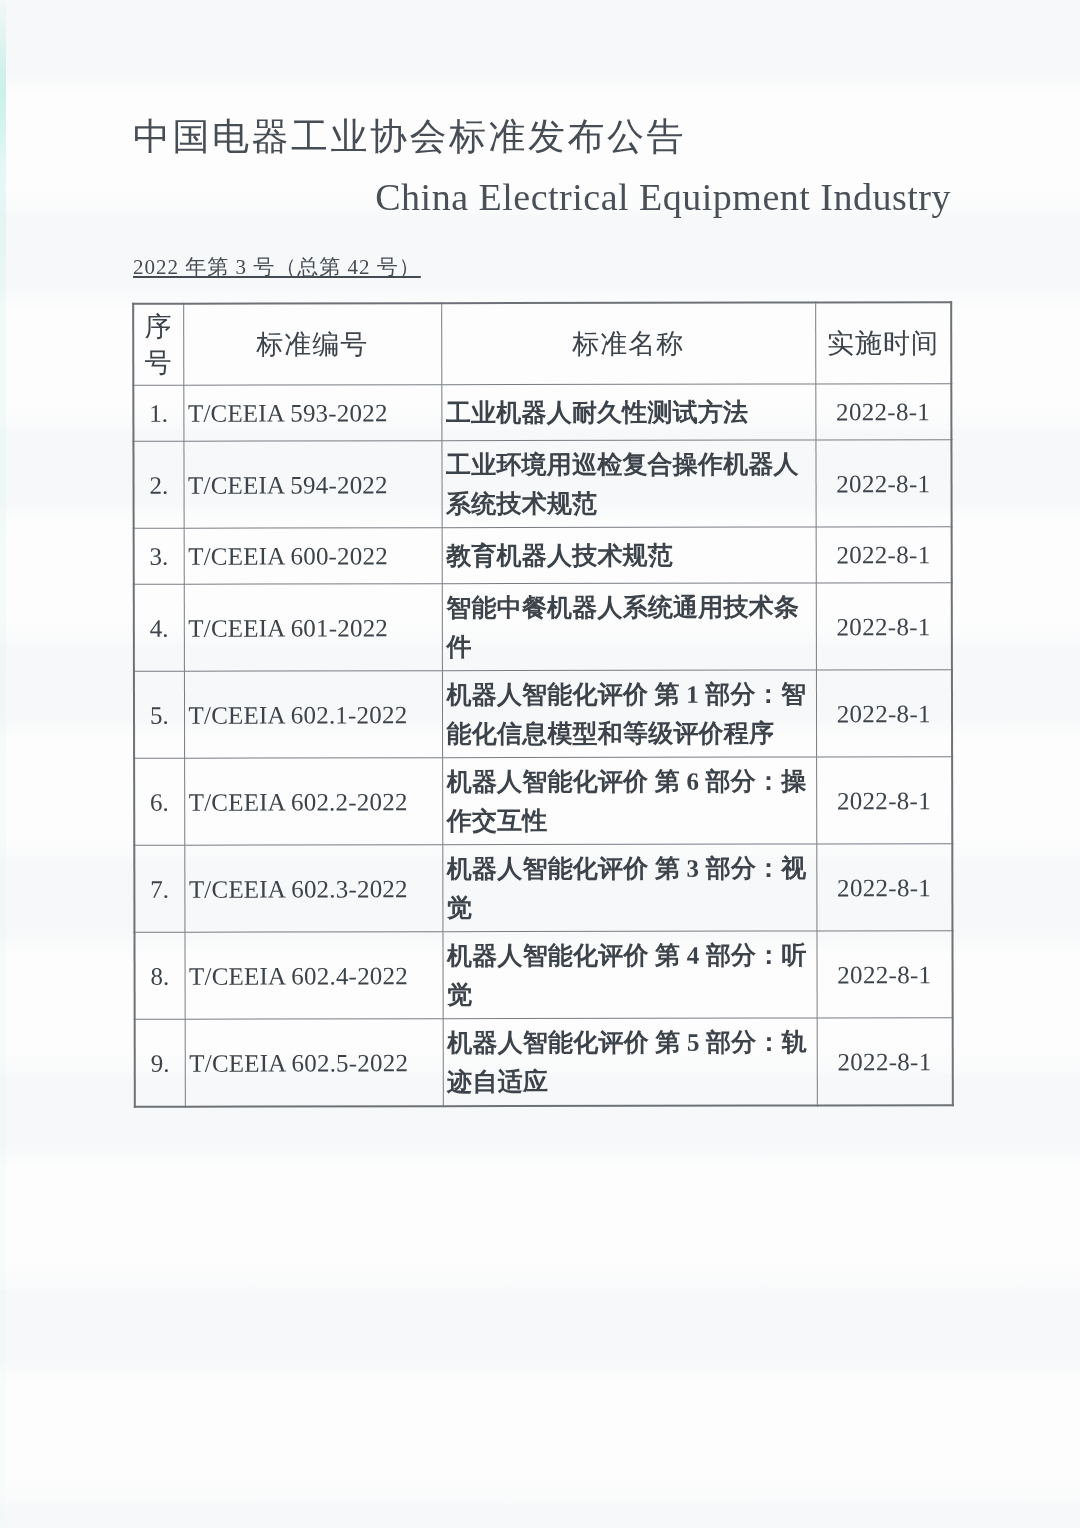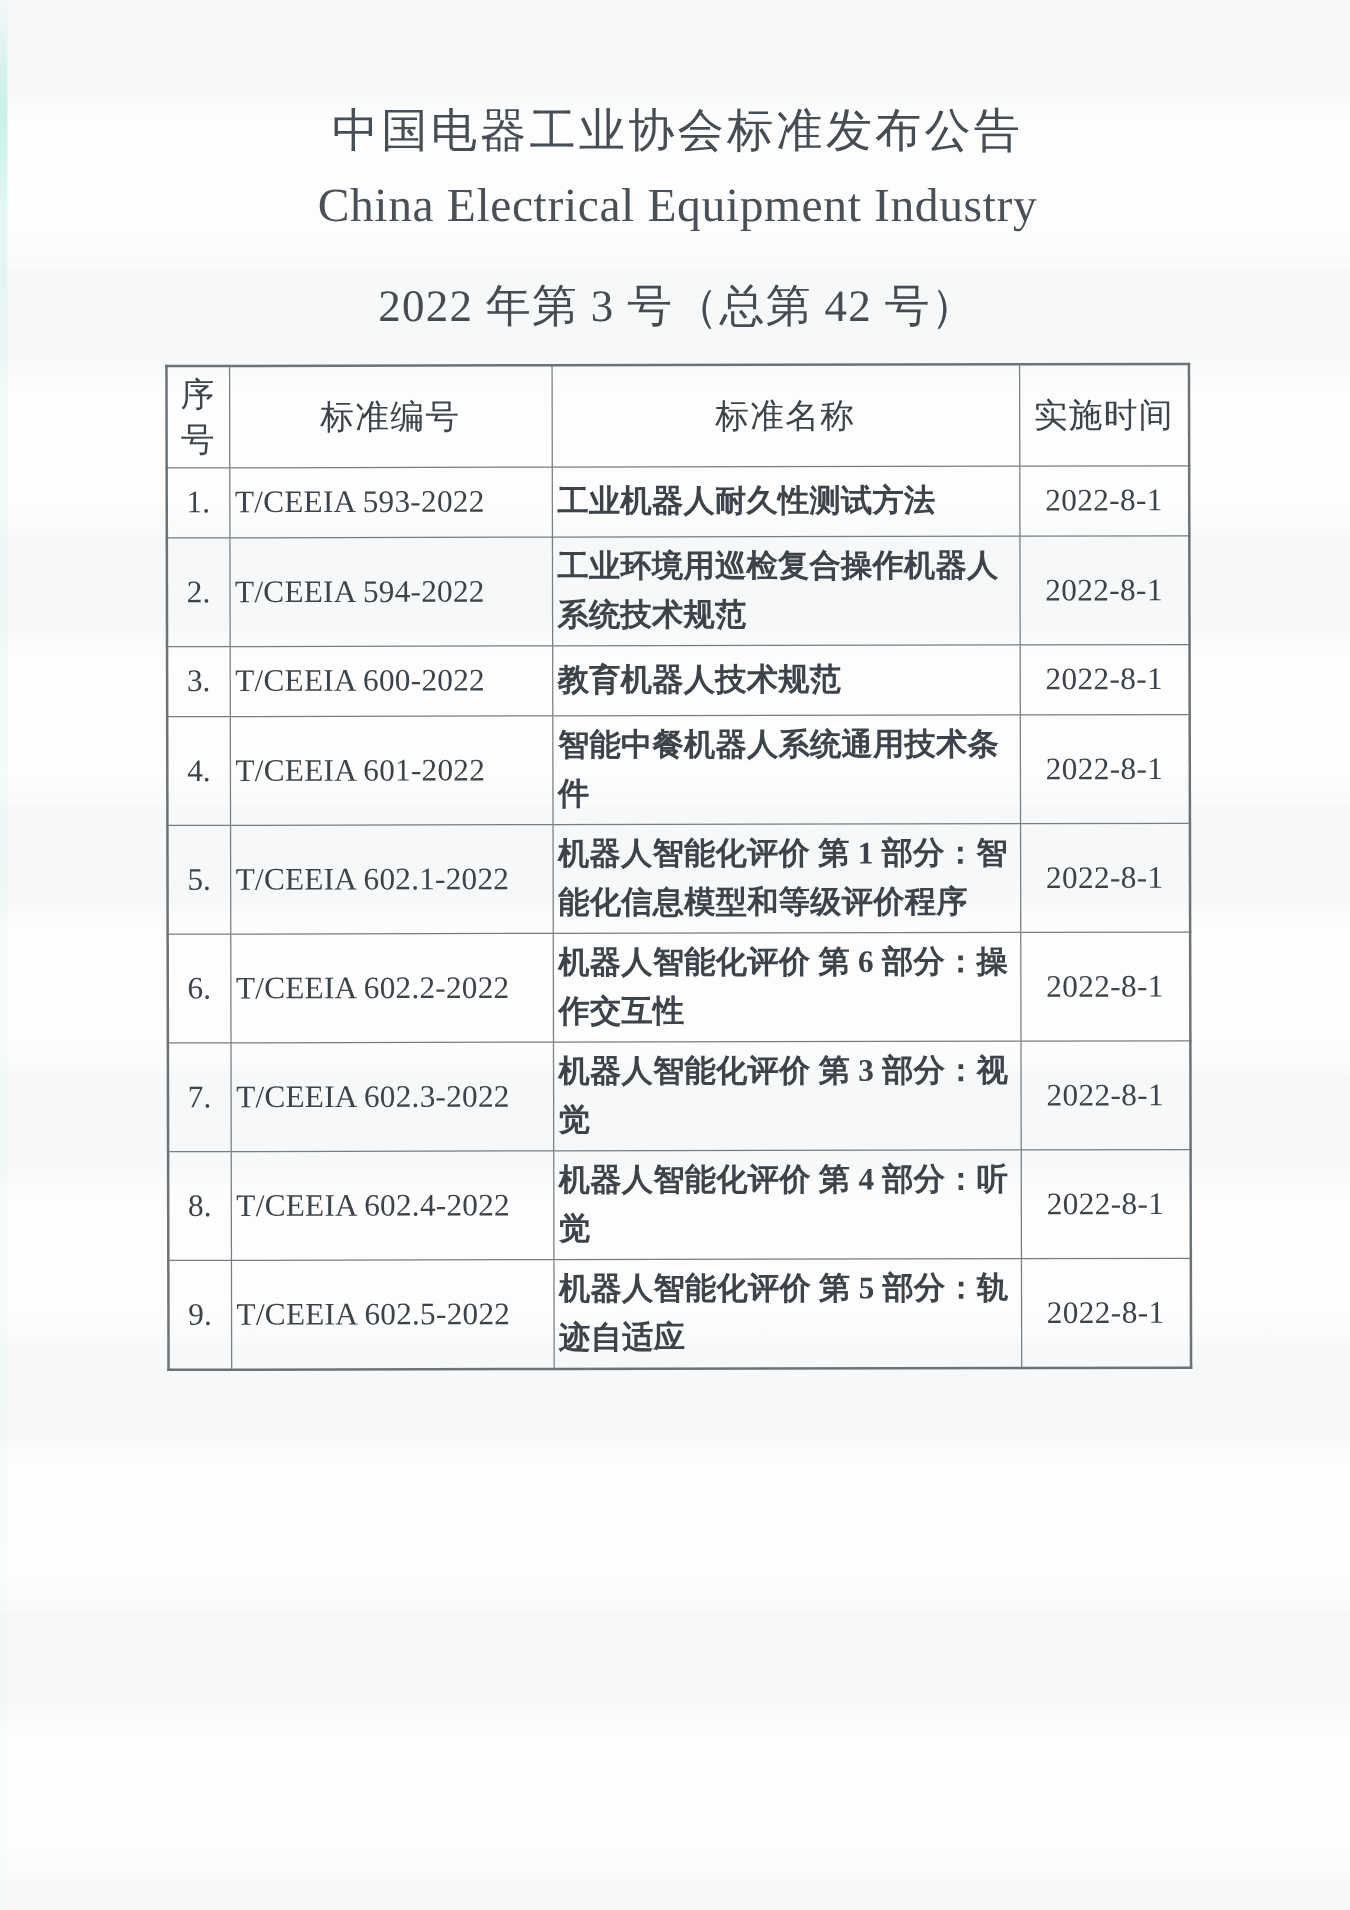--- a/index.html
+++ b/index.html
@@ -36,42 +36,42 @@
       rgba(220,248,242,0.10) 100%);
     pointer-events: none;
   }
   .content {
     position: absolute;
     left: 133px;
     top: 0;
     width: 818px;
   }
   .title-zh {
-    margin-top: 80px;
-    text-align: center;
+    margin-top: 112px;
+    text-align: left;
     font-size: 37px;
     font-weight: 500;
     letter-spacing: 2.5px;
     color: #474d55;
   }
   .title-en {
     margin-top: 8px;
-    text-align: center;
+    text-align: right;
     font-size: 38px;
     font-weight: 400;
     line-height: 55px;
     color: #4a5057;
     letter-spacing: 0.5px;
   }
   .issue-no {
     margin-top: 28px;
-    text-align: center;
-    font-size: 36px;
+    font-size: 21px;
     color: #454b52;
     letter-spacing: 1px;
+    text-decoration: underline;
   }
   .intro {
     margin-top: 22px;
     padding-left: 52px;
     font-size: 27px;
     color: #454b52;
     letter-spacing: 0.5px;
   }
   table.standards {
     margin-top: 21px;

